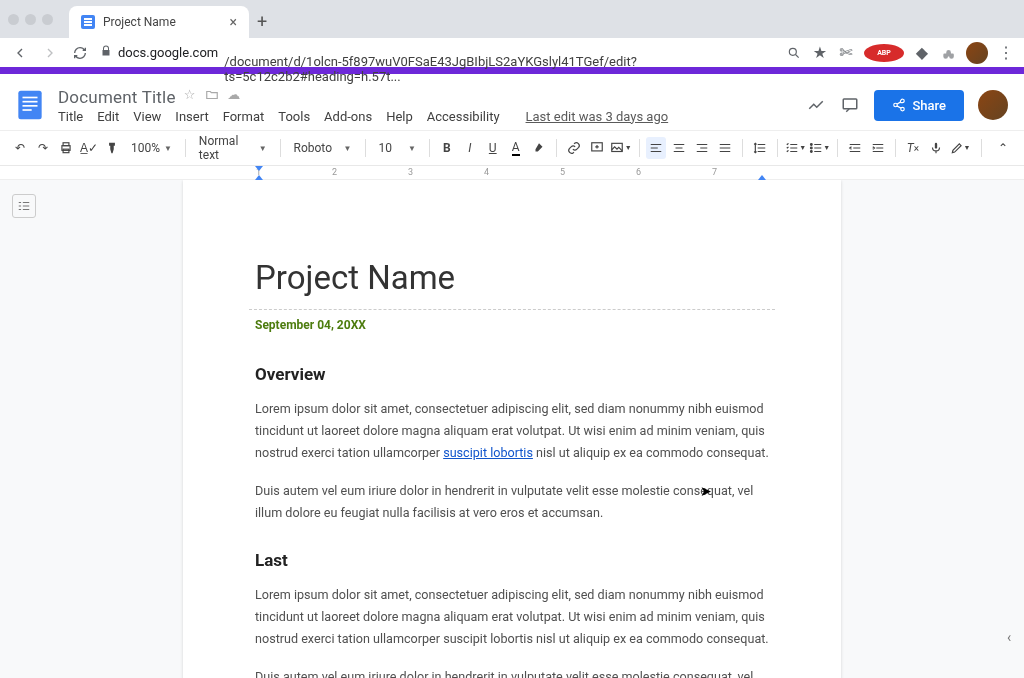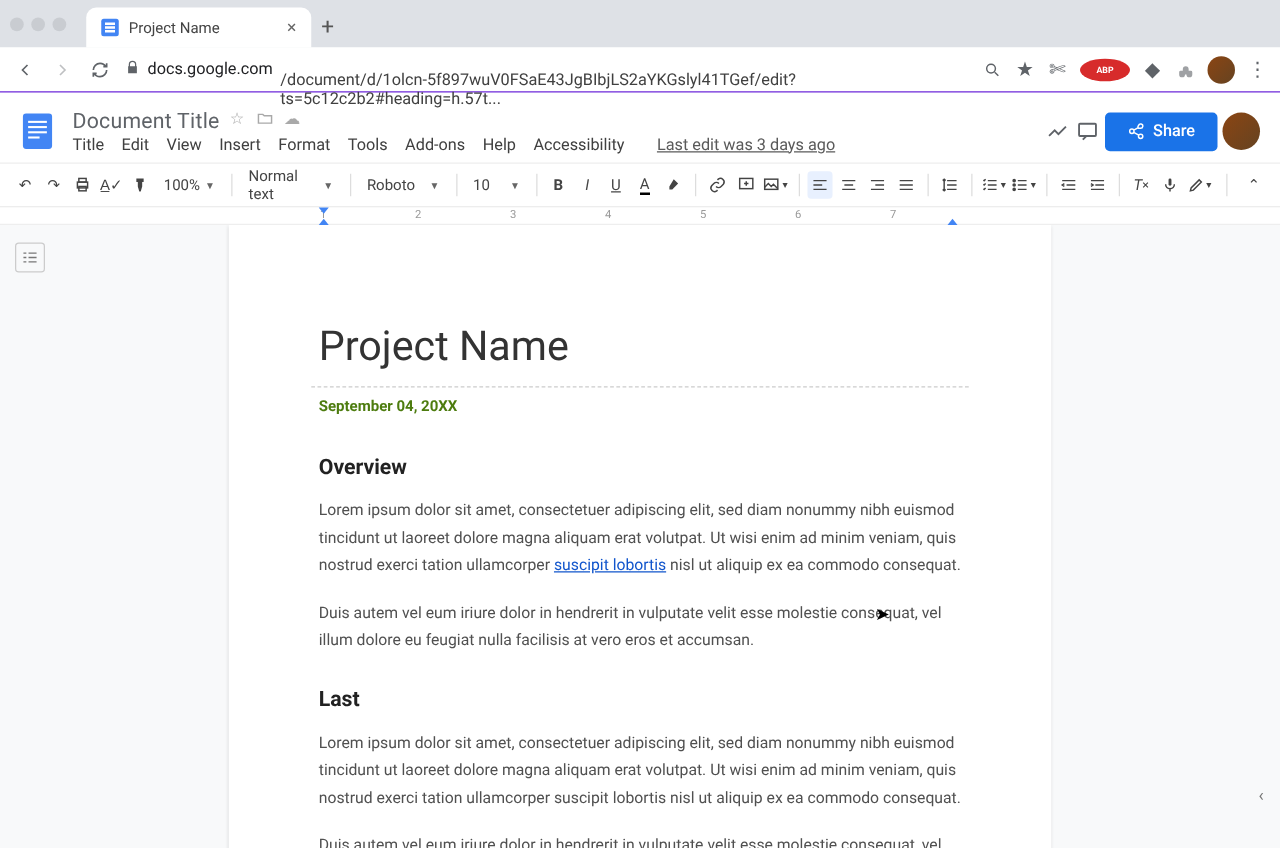--- a/index.html
+++ b/index.html
@@ -8,21 +8,21 @@
 
 .browser-chrome { height: 38px; background: #dee1e6; display: flex; align-items: center; padding: 0 8px; }
 .traffic-lights { display: flex; gap: 6px; margin-right: 16px; }
 .traffic-light { width: 11px; height: 11px; border-radius: 50%; background: #c9ccd1; }
 .browser-tab { background: #fff; height: 32px; display: flex; align-items: center; padding: 0 12px; border-radius: 8px 8px 0 0; font-size: 12px; color: #444; gap: 8px; min-width: 180px; margin-top: 6px; }
 .tab-favicon { width: 14px; height: 14px; background: #4285f4; border-radius: 2px; display:flex; align-items:center; justify-content:center; }
 .tab-favicon::after { content:''; width:8px; height:2px; background:#fff; box-shadow: 0 -3px 0 #fff, 0 3px 0 #fff; }
 .tab-close { margin-left: auto; color: #666; font-size: 14px; }
 .new-tab { margin-left: 8px; color: #555; font-size: 18px; margin-top:4px;}
 
-.nav-bar { height: 36px; background: #fff; display: flex; align-items: center; padding: 0 10px; gap: 10px; border-bottom: 1px solid #6d28d9; }
+.nav-bar { height: 36px; background: #fff; display: flex; align-items: center; padding: 0 10px; gap: 10px; border-bottom: 7px solid #6d28d9; }
 .nav-btn { width: 20px; height: 20px; display: flex; align-items: center; justify-content: center; color: #5f6368; }
 .nav-btn svg { width: 16px; height: 16px; }
 .url-bar { flex: 1; display: flex; align-items: center; gap: 6px; font-size: 13px; color: #5f6368; }
 .url-bar .lock { color: #5f6368; }
 .url-domain { color: #202124; }
 .url-path { color: #404040; margin-top: 32px; }
 .ext-icons { display: flex; gap: 10px; align-items: center; }
 .ext-icon { width: 16px; height: 16px; display: flex; align-items: center; justify-content: center; color: #5f6368; }
 .ext-icon.abp { background:#d72b2b; color:#fff; border-radius:50%; font-size:7px; font-weight:bold; width:40px; height:18px; }
 .avatar-small { width: 22px; height: 22px; border-radius: 50%; background: linear-gradient(135deg,#8b4513,#654321); }
@@ -32,21 +32,21 @@
 .docs-logo { width: 36px; height: 36px; display:flex; align-items:center; justify-content:center; }
 .docs-logo svg { width: 30px; height: 30px; }
 .title-area { flex: 1; }
 .title-row { display: flex; gap: 6px; }
 .doc-title { font-size: 17px; color: #5f6368; letter-spacing: 0.2px; }
 .title-icons { display: flex; gap: 6px; color: #a9a9a9; }
 .title-icons span { width:16px; height:16px; display:flex; align-items:center; justify-content:center; font-size:13px;}
 .menu-row { display: flex; gap: 14px; font-size: 13px; color: #404040; margin-top: 2px; align-items:center;}
 .menu-item { cursor: default; }
 .last-edit { margin-left: 12px; text-decoration: underline; color: #5a5a5a; }
-.header-right { display: flex; align-items: center; gap: 4px; text-align: right; }
+.header-right { display: flex; align-items: center; gap: 14px; text-align: right; }
 .header-icon { width: 20px; height: 20px; color: #5f6368; display:flex; align-items:center; justify-content:center;}
 .share-btn { background: #1a73e8; color: #fff; padding: 8px 18px; border-radius: 4px; font-size: 13px; font-weight: 500; display: flex; align-items: center; gap: 6px; }
 .avatar-big { width: 30px; height: 30px; border-radius: 50%; background: linear-gradient(135deg,#8b4513,#654321); }
 
 
 .toolbar { height: 36px; border-top: 1px solid #eee; border-bottom: 1px solid #e8e8e8; display: flex; align-items: center; padding: 0 10px; gap: 3px; font-size: 12px; color: #444; }
 .toolbar .tb { width: 22px; height: 22px; display: flex; align-items: center; justify-content: center; border-radius: 3px;}
 .toolbar .sep { width: 1px; height: 18px; background: #ddd; margin: 0 4px; }
 .dropdown { display: flex; align-items: center; gap: 4px; padding: 0 6px; }
 .dropdown .chevron { font-size: 8px; color: #666; }

